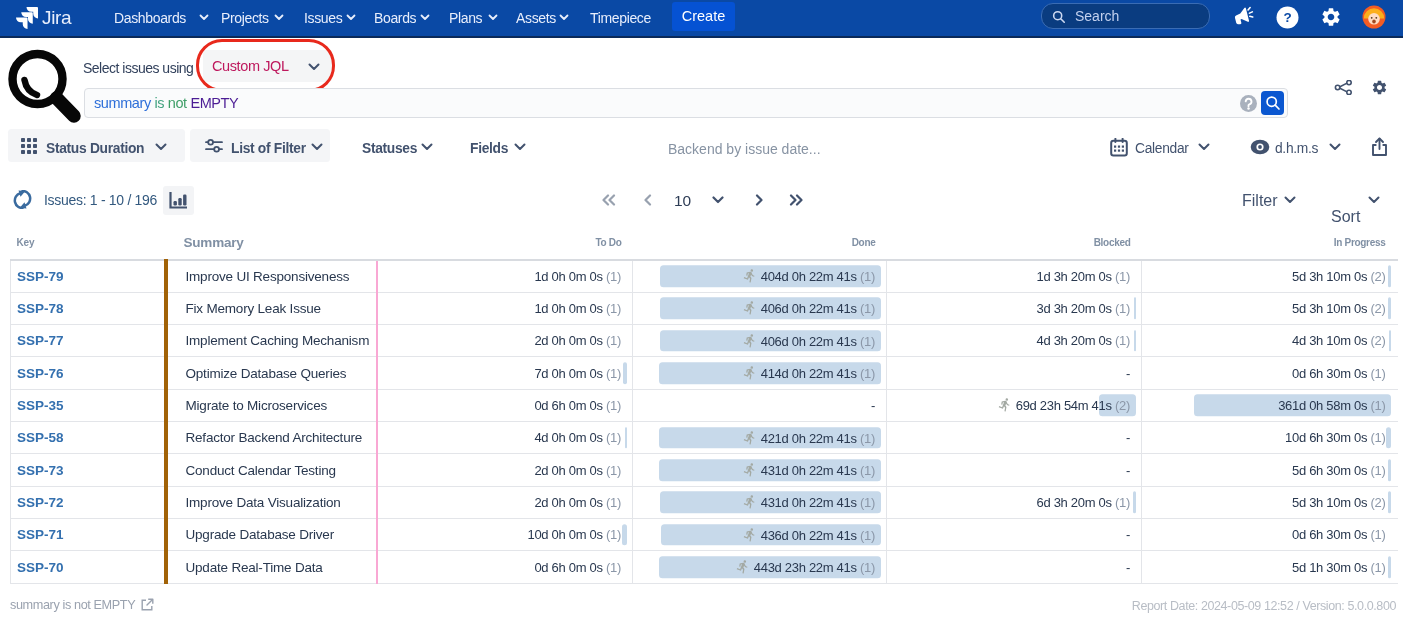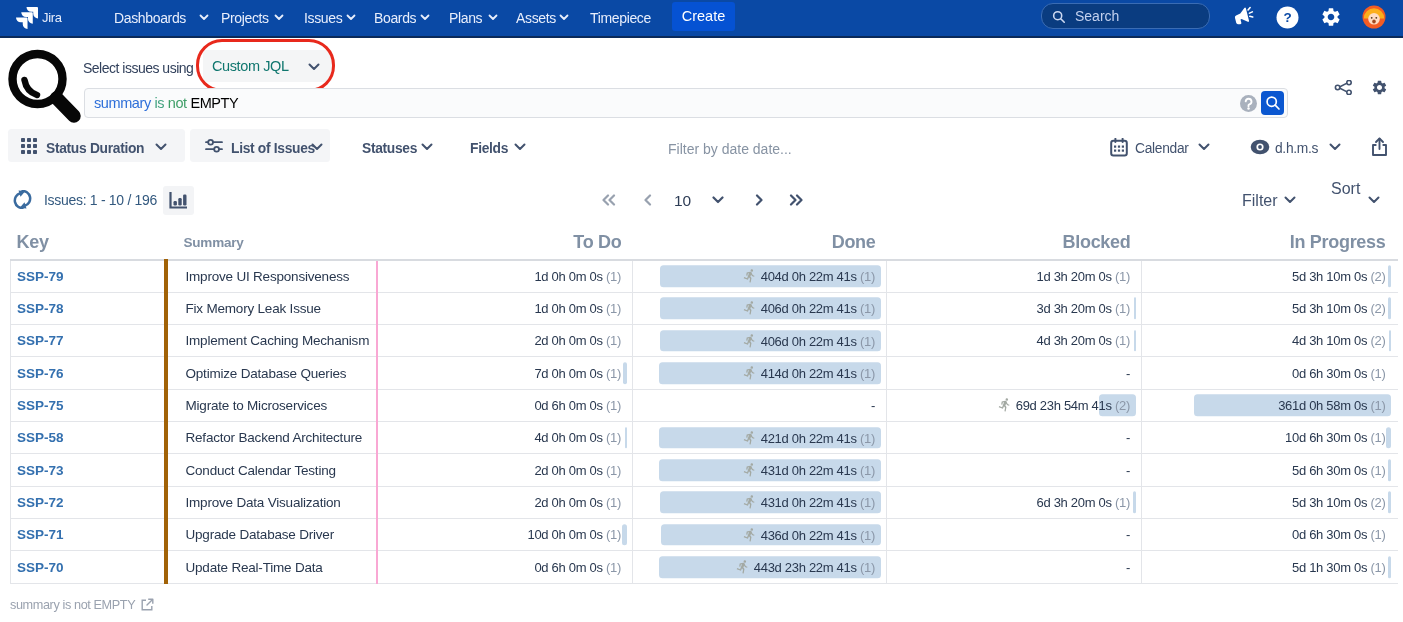--- a/index.html
+++ b/index.html
@@ -11,35 +11,35 @@
 #navbar { position:absolute; left:0; top:0; width:1403px; height:38px; background:#0a49a5; border-bottom:2px solid #0a2a5a; }
 .navitem { position:absolute; top:0; height:36px; line-height:36px; color:#e8eefc; font-size:14px; letter-spacing:-0.35px; white-space:nowrap; }
 .navchev { position:absolute; top:14px; }
 #createbtn { position:absolute; left:672px; top:2px; width:63px; height:29px; background:#0552d3; border-radius:3px; color:#fff; font-size:14.5px; text-align:center; line-height:29px; }
 #nsearch { position:absolute; left:1041px; top:3px; width:169px; height:26px; background:#0a3c80; border:1px solid #3a6cb4; border-radius:12px; }
 #nsearch span { position:absolute; left:33px; top:0; line-height:24px; font-size:14px; color:#c3d1ee; }
 
 
 #selectlbl { position:absolute; left:83px; top:60px; font-size:14px; letter-spacing:-0.5px; color:#32415c; }
 #jqldrop { position:absolute; left:203px; top:50px; width:129px; height:32px; background:#f4f5f6; border-radius:4px; }
-#jqldrop .t { position:absolute; left:9px; top:0; line-height:32px; font-size:14.5px; letter-spacing:-0.4px; color:#0f766e; }
+#jqldrop .t { position:absolute; left:9px; top:0; line-height:32px; font-size:14.5px; letter-spacing:-0.4px; color:#be185d; }
 #redoval { position:absolute; left:196px; top:39px; width:139px; height:53px; border:3.5px solid #e8291c; border-radius:26px; }
 
 
 #jqlinput { position:absolute; left:84px; top:88px; width:1204px; height:30px; background:#fafbfc; border:1px solid #dbdee3; border-radius:4px; font-size:14.5px; letter-spacing:-0.4px; line-height:28px; }
 #jqlinput .txt { position:absolute; left:9px; top:0; }
 #searchbtn { position:absolute; left:1261px; top:91px; width:23px; height:24px; background:#0b57d0; border-radius:4px; }
 
 
 .toolbtn { position:absolute; top:129px; height:33px; background:#f4f5f7; border-radius:3.5px; }
 .tool-label { position:absolute; font-size:13.8px; font-weight:700; letter-spacing:-0.3px; color:#42526e; white-space:nowrap; }
 
 
 #tbl { position:absolute; left:10px; top:226px; width:1387px; border-collapse:collapse; table-layout:fixed; }
-#tbl th { height:34px; font-size:18px; font-weight:700; letter-spacing:-0.2px; color:#8090a4; padding:0; vertical-align:middle; border-bottom:2px solid #d8dbe0; }
+#tbl th { height:34px; font-size:10px; font-weight:700; letter-spacing:-0.2px; color:#8090a4; padding:0; vertical-align:middle; border-bottom:2px solid #d8dbe0; }
 #tbl td { height:32.33px; padding:0; font-size:13px; color:#29384f; vertical-align:middle; border-bottom:1px solid #e3e5e9; position:relative; white-space:nowrap; }
 #tbl .ck { border-left:1px solid #e3e5e9; border-right:4px solid #a16207; padding-left:6px; }
 #tbl .cs { border-right:2px solid #f9a8d4; padding-left:18px; font-size:13.5px; letter-spacing:-0.2px; }
 #tbl .cn { border-right:1px solid #e3e5e9; text-align:right; padding-right:11px; letter-spacing:-0.3px; }
 #tbl .cl { text-align:right; padding-right:12px; letter-spacing:-0.3px; }
 #tbl th.cn, #tbl th.cl { border-right:none; border-left:none; }
 #tbl thead th.ck { border-left:none; border-right:none; }
 #tbl thead th.cs { border-right:none; }
 .key { color:#3470af; font-weight:700; font-size:13.5px; }
 .gr { color:#8b97a8; }
@@ -53,21 +53,21 @@
 #foot2 { position:absolute; right:7px; top:599px; font-size:12.5px; letter-spacing:-0.4px; color:#b8bdc5; }
 </style>
 </head>
 <body>
 <div id="page">
 
   <div id="navbar">
     <svg class="abs" style="left:16px;top:7px" width="22" height="22" viewBox="0 0 24 24">
         <path fill="#fff" d="M11.571 11.513H0a5.218 5.218 0 0 0 5.232 5.215h2.13v2.057A5.215 5.215 0 0 0 12.575 24V12.518a1.005 1.005 0 0 0-1.005-1.005zm5.723-5.756H5.736a5.215 5.215 0 0 0 5.215 5.214h2.129v2.058a5.218 5.218 0 0 0 5.215 5.214V6.758a1.001 1.001 0 0 0-1.001-1.001zM23.013 0H11.455a5.215 5.215 0 0 0 5.215 5.215h2.129v2.057A5.215 5.215 0 0 0 24 12.483V1.005A1.005 1.005 0 0 0 23.013 0z"></path>
       </svg>
-    <span class="navitem" style="left:42px;font-size:13px;font-weight:500;">Jira</span>
+    <span class="navitem" style="left:42px;font-size:19px;font-weight:500;">Jira</span>
     <span class="navitem" style="left:114px">Dashboards</span>
     <span class="navitem" style="left:221px">Projects</span>
     <span class="navitem" style="left:304px">Issues</span>
     <span class="navitem" style="left:374px">Boards</span>
     <span class="navitem" style="left:449px">Plans</span>
     <span class="navitem" style="left:516px">Assets</span>
     <span class="navitem" style="left:590px">Timepiece</span>
     <div id="createbtn">Create</div>
     <div id="nsearch">
       <svg class="abs" style="left:10px;top:6px" width="14" height="14" viewBox="0 0 16 16">
@@ -134,21 +134,21 @@
 
   <div id="selectlbl">Select issues using</div>
   <div id="jqldrop">
       <span class="t">Custom JQL</span>
     <svg class="abs" style="left:105px;top:13px" width="12" height="8" viewBox="0 0 12 8">
         <path d="M1.5 1.5 L6 6 L10.5 1.5" fill="none" stroke="#42526e" stroke-width="2" stroke-linecap="round" stroke-linejoin="round"></path>
       </svg>
   </div>
   <div id="redoval"></div>
   <div id="jqlinput">
-      <span class="txt"><span style="color:#2e6fd9">summary</span> <span style="color:#44a381">is</span> <span style="color:#3e9e67">not</span> <span style="color:#000000">EMPTY</span></span>
+      <span class="txt"><span style="color:#2e6fd9">summary</span> <span style="color:#44a381">is</span> <span style="color:#3e9e67">not</span> <span style="color:#4c1d95">EMPTY</span></span>
     </div>
   <svg class="abs" style="left:1240px;top:95px" width="17" height="17" viewBox="0 0 17 17">
       <circle cx="8.5" cy="8.5" r="8.5" fill="#a9b1bd"></circle>
       <path d="M5.7 6.3 a2.9 2.9 0 1 1 3.6 3.1 c-0.6 0.15 -0.8 0.5 -0.8 1.1 v0.7" fill="none" stroke="#ffffff" stroke-width="1.9" stroke-linecap="round"></path>
       <circle cx="8.5" cy="13.6" r="1.25" fill="#ffffff"></circle>
     </svg>
   <div id="searchbtn">
       <svg class="abs" style="left:4px;top:4px" width="16" height="16" viewBox="0 0 16 16">
         <circle cx="6.7" cy="6.7" r="4.6" fill="none" stroke="#fff" stroke-width="1.7"></circle>
         <line x1="10.2" y1="10.2" x2="14" y2="14" stroke="#fff" stroke-width="1.7" stroke-linecap="round"></line>
@@ -189,35 +189,35 @@
 
   <div class="toolbtn" style="left:190px;width:140px;"></div>
   <svg class="abs" style="left:205px;top:138px" width="18" height="16" viewBox="0 0 18 16">
     <g stroke="#42526e" stroke-width="1.8" fill="none" stroke-linecap="round">
       <line x1="1" y1="4.2" x2="17" y2="4.2"></line>
         <line x1="1" y1="11.2" x2="17" y2="11.2"></line>
     </g>
     <circle cx="5.6" cy="4.2" r="2.4" fill="#f4f5f7" stroke="#42526e" stroke-width="1.8"></circle>
     <circle cx="11.6" cy="11.2" r="2.4" fill="#f4f5f7" stroke="#42526e" stroke-width="1.8"></circle>
   </svg>
-  <span class="tool-label" style="left:231px;top:140.5px">List of Issues</span>
+  <span class="tool-label" style="left:231px;top:140.5px">List of Filter</span>
   <svg class="abs" style="left:311px;top:143px" width="12" height="8" viewBox="0 0 12 8">
       <path d="M1.5 1.5 L6 6 L10.5 1.5" fill="none" stroke="#42526e" stroke-width="2" stroke-linecap="round" stroke-linejoin="round"></path>
     </svg>
 
   <span class="tool-label" style="left:362px;top:140.5px">Statuses</span>
   <svg class="abs" style="left:421px;top:143px" width="12" height="8" viewBox="0 0 12 8">
       <path d="M1.5 1.5 L6 6 L10.5 1.5" fill="none" stroke="#42526e" stroke-width="2" stroke-linecap="round" stroke-linejoin="round"></path>
     </svg>
   <span class="tool-label" style="left:470px;top:140.5px">Fields</span>
   <svg class="abs" style="left:514px;top:143px" width="12" height="8" viewBox="0 0 12 8">
       <path d="M1.5 1.5 L6 6 L10.5 1.5" fill="none" stroke="#42526e" stroke-width="2" stroke-linecap="round" stroke-linejoin="round"></path>
     </svg>
 
-  <span class="abs" style="left:668px;top:141px;font-size:14px;color:#8793a3;">Filter by date date...</span>
+  <span class="abs" style="left:668px;top:141px;font-size:14px;color:#8793a3;">Backend by issue date...</span>
 
   <svg class="abs" style="left:1110px;top:138px" width="18" height="19" viewBox="0 0 18 19">
     <rect x="1.2" y="2.8" width="15.6" height="14.6" rx="2.2" fill="none" stroke="#42526e" stroke-width="2"></rect>
     <line x1="5.4" y1="0.8" x2="5.4" y2="4" stroke="#42526e" stroke-width="2" stroke-linecap="round"></line>
     <line x1="12.6" y1="0.8" x2="12.6" y2="4" stroke="#42526e" stroke-width="2" stroke-linecap="round"></line>
     <g fill="#42526e">
       <rect x="4" y="7.5" width="2.2" height="2.2"></rect>
         <rect x="7.9" y="7.5" width="2.2" height="2.2"></rect>
         <rect x="11.8" y="7.5" width="2.2" height="2.2"></rect>
       <rect x="4" y="11.5" width="2.2" height="2.2"></rect>
@@ -285,21 +285,21 @@
       <g fill="none" stroke="#42526e" stroke-width="2.2" stroke-linecap="round" stroke-linejoin="round">
         <path d="M2 1.5 L6.5 6 L2 10.5"></path>
         <path d="M8 1.5 L12.5 6 L8 10.5"></path>
       </g>
     </svg>
 
   <span class="abs" style="left:1242px;top:192px;font-size:16px;color:#42526e;font-weight:500;">Filter</span>
   <svg class="abs" style="left:1284px;top:196px" width="12" height="8" viewBox="0 0 12 8">
       <path d="M1.5 1.5 L6 6 L10.5 1.5" fill="none" stroke="#42526e" stroke-width="2" stroke-linecap="round" stroke-linejoin="round"></path>
     </svg>
-  <span class="abs" style="left:1331px;top:180px;font-size:16px;color:#42526e;font-weight:500;">Sort</span>
+  <span class="abs" style="left:1331px;top:208px;font-size:16px;color:#42526e;font-weight:500;">Sort</span>
   <svg class="abs" style="left:1368px;top:196px" width="12" height="8" viewBox="0 0 12 8">
       <path d="M1.5 1.5 L6 6 L10.5 1.5" fill="none" stroke="#42526e" stroke-width="2" stroke-linecap="round" stroke-linejoin="round"></path>
     </svg>
 
   <table id="tbl">
     <colgroup>
         <col style="width:155px">
         <col style="width:211px">
         <col style="width:256px">
         <col style="width:254px">
@@ -359,21 +359,21 @@
           <td class="cn"><div class="bar" style="width:4px"></div><span class="ct">7d 0h 0m 0s <span class="gr">(1)</span></span></td>
           <td class="cn"><div class="bar" style="width:222px"></div><span class="ct"><svg class="runman" width="16" height="15" viewBox="0 0 24 24">
                 <g transform="rotate(10 12 12)">
                   <path fill="#a3a9a3" d="M13.49 5.48c1.1 0 2-.9 2-2s-.9-2-2-2-2 .9-2 2 .9 2 2 2zm-3.6 13.9 1-4.4 2.1 2v6h2v-7.5l-2.1-2 .6-3c1.3 1.5 3.3 2.5 5.5 2.5v-2c-1.9 0-3.5-1-4.3-2.4l-1-1.6c-.4-.6-1-1-1.7-1-.3 0-.5.1-.8.1l-5.2 2.2v4.7h2v-3.4l1.8-.7-1.6 8.1-4.9-1-.4 2 7 1.4z"></path>
                 </g>
               </svg>414d 0h 22m 41s <span class="gr">(1)</span></span></td>
           <td class="cn"><span class="ct">-</span></td>
           <td class="cl"><span class="ct">0d 6h 30m 0s <span class="gr">(1)</span></span></td>
         </tr>
       <tr>
-          <td class="ck"><span class="key">SSP-75</span></td>
+          <td class="ck"><span class="key">SSP-35</span></td>
           <td class="cs">Migrate to Microservices</td>
           <td class="cn"><span class="ct">0d 6h 0m 0s <span class="gr">(1)</span></span></td>
           <td class="cn"><span class="ct">-</span></td>
           <td class="cn"><div class="bar" style="width:37px"></div><span class="ct"><svg class="runman" width="16" height="15" viewBox="0 0 24 24">
                 <g transform="rotate(10 12 12)">
                   <path fill="#a3a9a3" d="M13.49 5.48c1.1 0 2-.9 2-2s-.9-2-2-2-2 .9-2 2 .9 2 2 2zm-3.6 13.9 1-4.4 2.1 2v6h2v-7.5l-2.1-2 .6-3c1.3 1.5 3.3 2.5 5.5 2.5v-2c-1.9 0-3.5-1-4.3-2.4l-1-1.6c-.4-.6-1-1-1.7-1-.3 0-.5.1-.8.1l-5.2 2.2v4.7h2v-3.4l1.8-.7-1.6 8.1-4.9-1-.4 2 7 1.4z"></path>
                 </g>
               </svg>69d 23h 54m 41s <span class="gr">(2)</span></span></td>
           <td class="cl"><div class="bar" style="width:197px"></div><span class="ct">361d 0h 58m 0s <span class="gr">(1)</span></span></td>
         </tr>
@@ -440,14 +440,15 @@
     </tbody>
   </table>
 
   <div id="foot1">summary is not EMPTY <svg style="vertical-align:-2px;margin-left:3px" width="13" height="13" viewBox="0 0 13 13">
         <g fill="none" stroke="#9aa2af" stroke-width="1.4">
           <path d="M5 2.2 H1.2 V11.8 H10.8 V8"></path>
           <path d="M7.2 1.2 H11.8 V5.8" stroke-linejoin="round"></path>
           <line x1="11.3" y1="1.7" x2="6" y2="7" stroke-linecap="round"></line>
         </g>
       </svg></div>
+  <div id="foot2">Report Date: 2024-05-09 12:52 / Version: 5.0.0.800</div>
 
 </div>
 
 </body></html>

